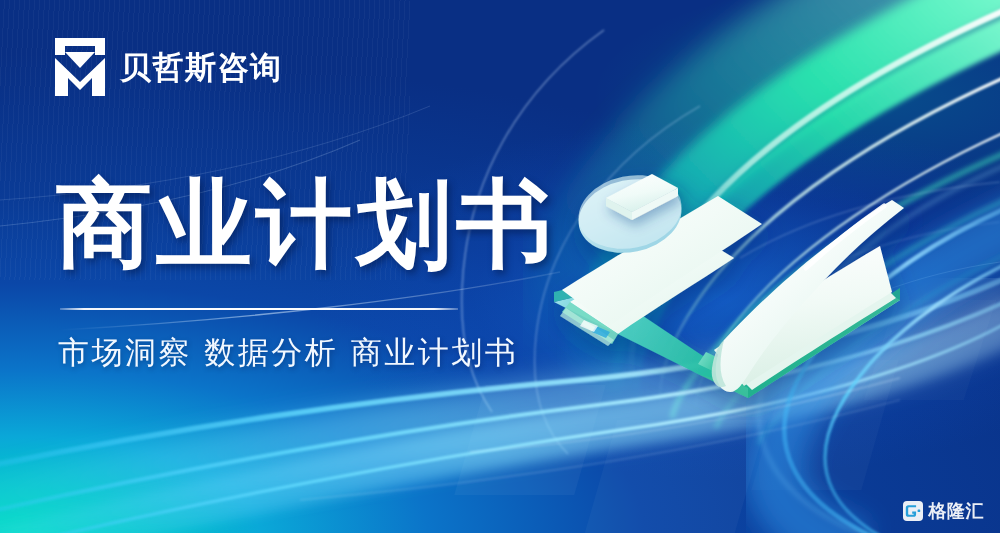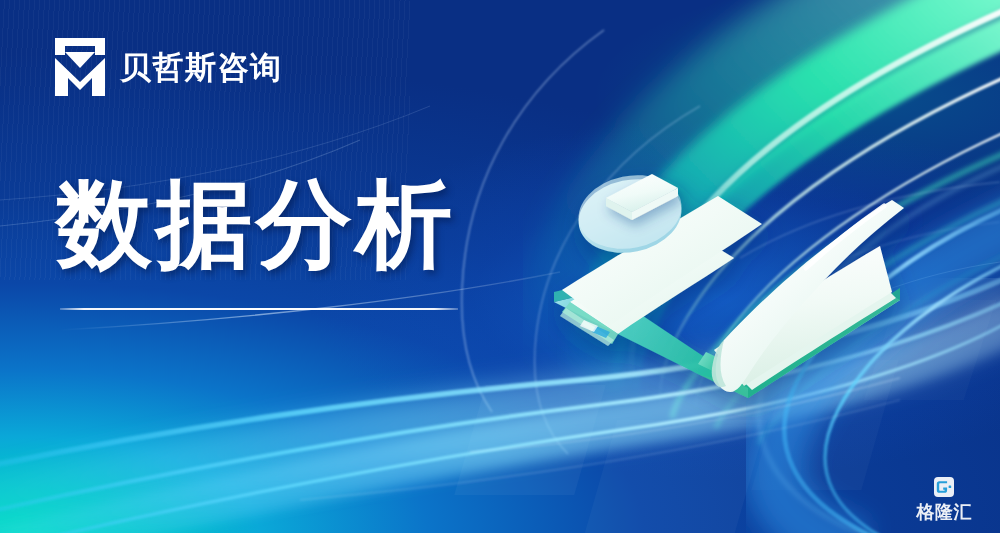--- a/index.html
+++ b/index.html
@@ -84,24 +84,23 @@
     position:absolute; left:58px; top:332px;
     font-size:31px; font-weight:normal; color:#f2f8ff;
     letter-spacing:2.5px; line-height:1.35;
     font-family:"DejaVu Sans","Liberation Sans",sans-serif;
     white-space:nowrap;
     text-shadow:1px 2px 5px rgba(3,18,60,.35);
   }
 
   
   .watermark{
-    position:absolute; right:28px; bottom:12px;
+    position:absolute; right:16px; bottom:12px;
     display:flex; align-items:center; gap:6px;
     opacity:.92;
-    flex-direction:column;
   }
   .wm-icon{ width:20px; height:20px; flex:0 0 auto; }
   .wm-text{
     font-size:18px; font-weight:bold; color:#ffffff;
     letter-spacing:.5px; line-height:1;
     font-family:"DejaVu Sans","Liberation Sans",sans-serif;
   }
 </style>
 </head>
 <body>
@@ -320,22 +319,23 @@
         M0,0 H50 V17 H40 V8 H10 V17 H0 Z
         M0,20 L0,58 H13 V40 L25,52 L37,40 V58 H50 V20 L25,44 Z
       "></path>
       <path fill="#ffffff" d="M10,14 H40 L25,30 Z"></path>
     </svg>
     <div class="logo-words">
       <div class="logo-cn">贝哲斯咨询</div>
     </div>
   </div>
 
-  <div class="headline">数据分析</div>
+  <div class="headline">商业计划书</div>
   <div class="divider"></div>
+  <div class="subtitle">市场洞察  数据分析  商业计划书</div>
 
   <div class="watermark">
     <svg class="wm-icon" viewBox="0 0 20 20">
       <rect x="0" y="0" width="20" height="20" rx="4" fill="#ffffff"></rect>
       <path d="M10.5,4.2 H5.4 A2.6,2.6 0 0 0 2.8,6.8 v6.4 A2.6,2.6 0 0 0 5.4,15.8 H10.5 A2.6,2.6 0 0 0 13.1,13.2 V10.6 H9.2 v2.1 H10.6 v1.0 H5.9 a0.7,0.7 0 0 1 -0.7,-0.7 V7.0 a0.7,0.7 0 0 1 0.7,-0.7 H13.1 V4.2 Z" fill="#2aa8e0"></path>
       <rect x="14.6" y="8.4" width="2.6" height="2.6" rx="0.6" fill="#2aa8e0"></rect>
     </svg>
     <div class="wm-text">格隆汇</div>
   </div>
 

